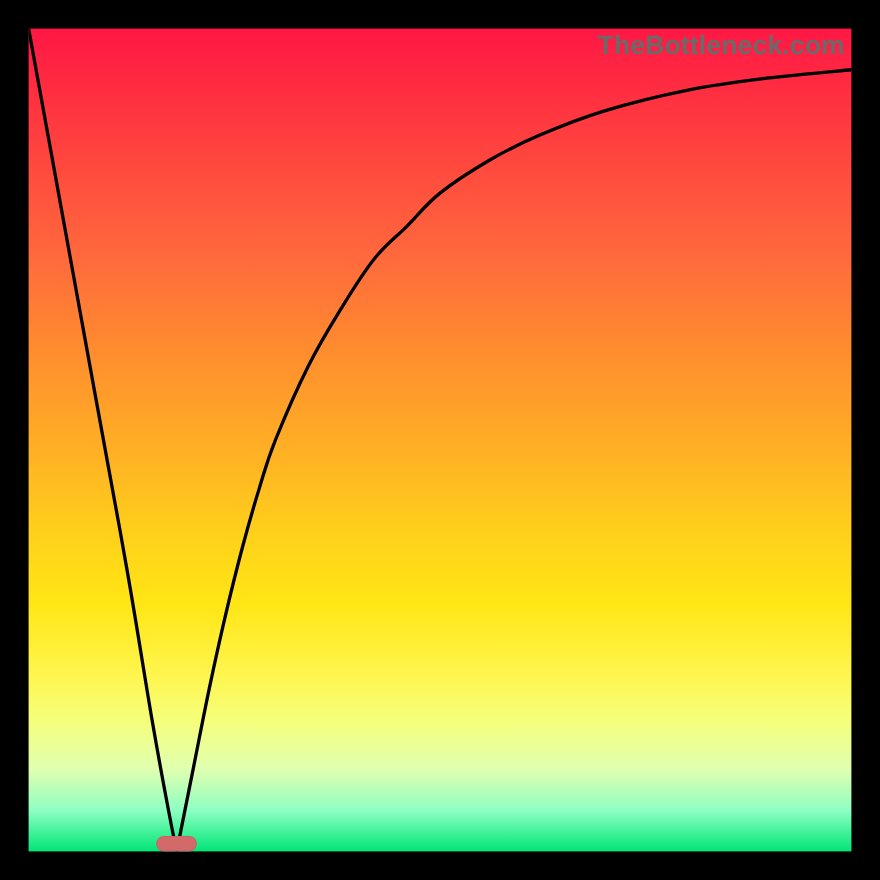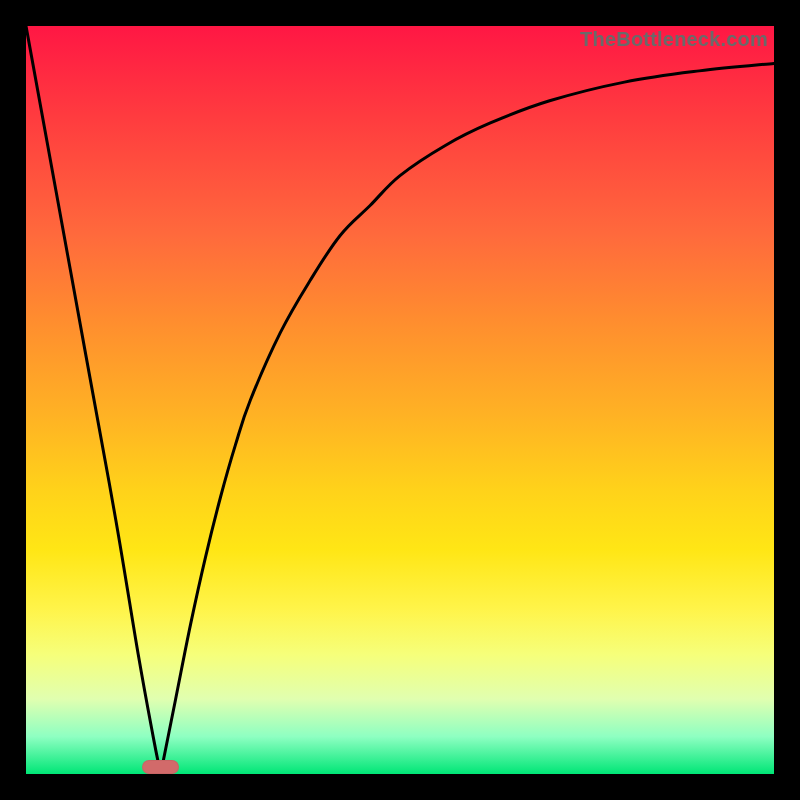--- a/index.html
+++ b/index.html
@@ -35,21 +35,21 @@
       #f6ff7a 84%,
       #e0ffb0 90%,
       #8effc2 95%,
       #00e676 100%);
   }
   .attribution {
     position: absolute;
     top: 2px;
     right: 6px;
     color: #6a6a6a;
-    font-size: 20px;
+    font-size: 24px;
     font-weight: 600;
     letter-spacing: 0.2px;
     user-select: none;
   }
   svg.curves {
     position: absolute;
     inset: 0;
     width: 100%;
     height: 100%;
   }

